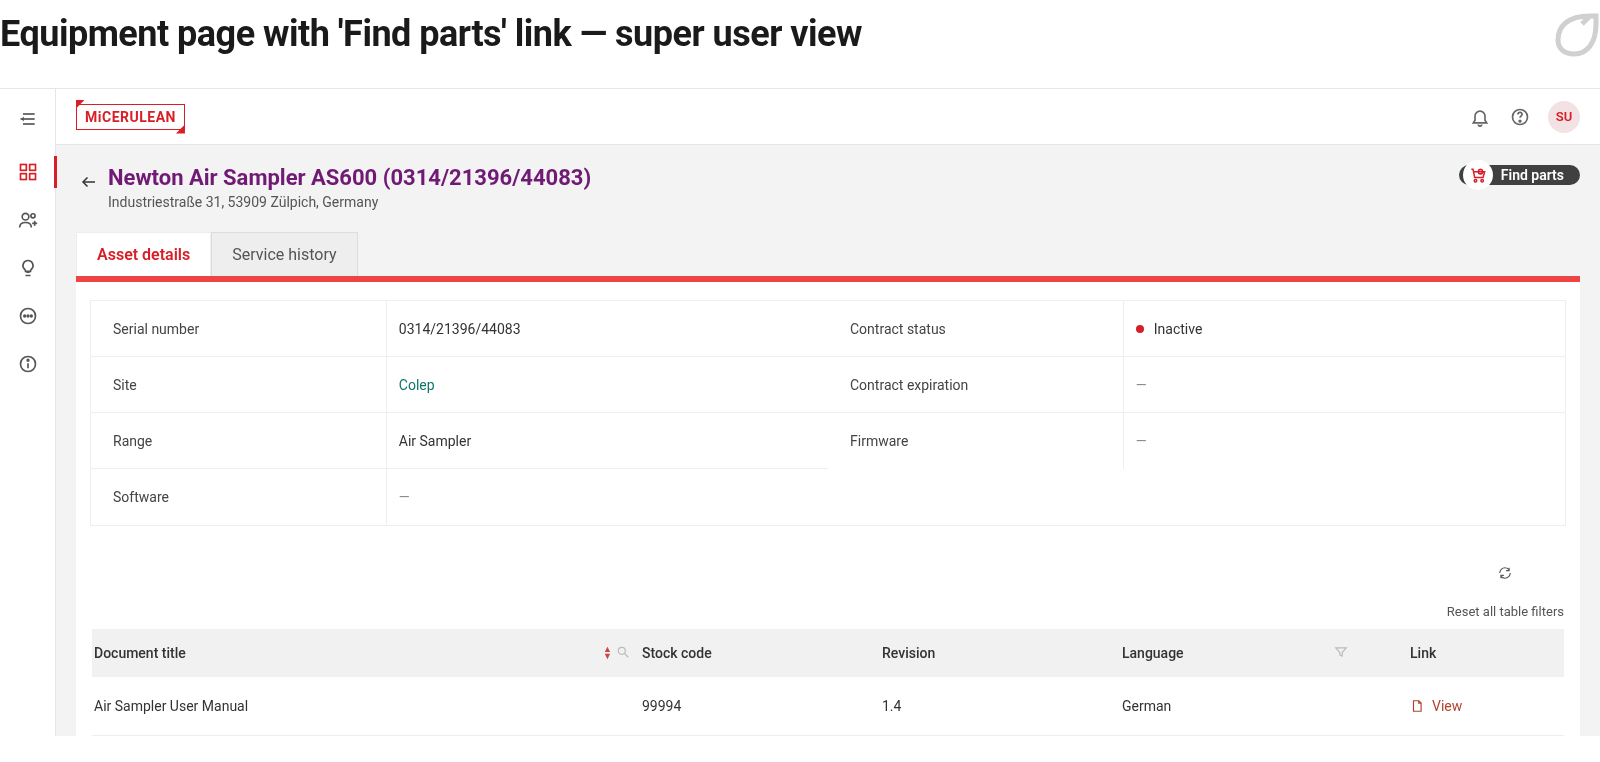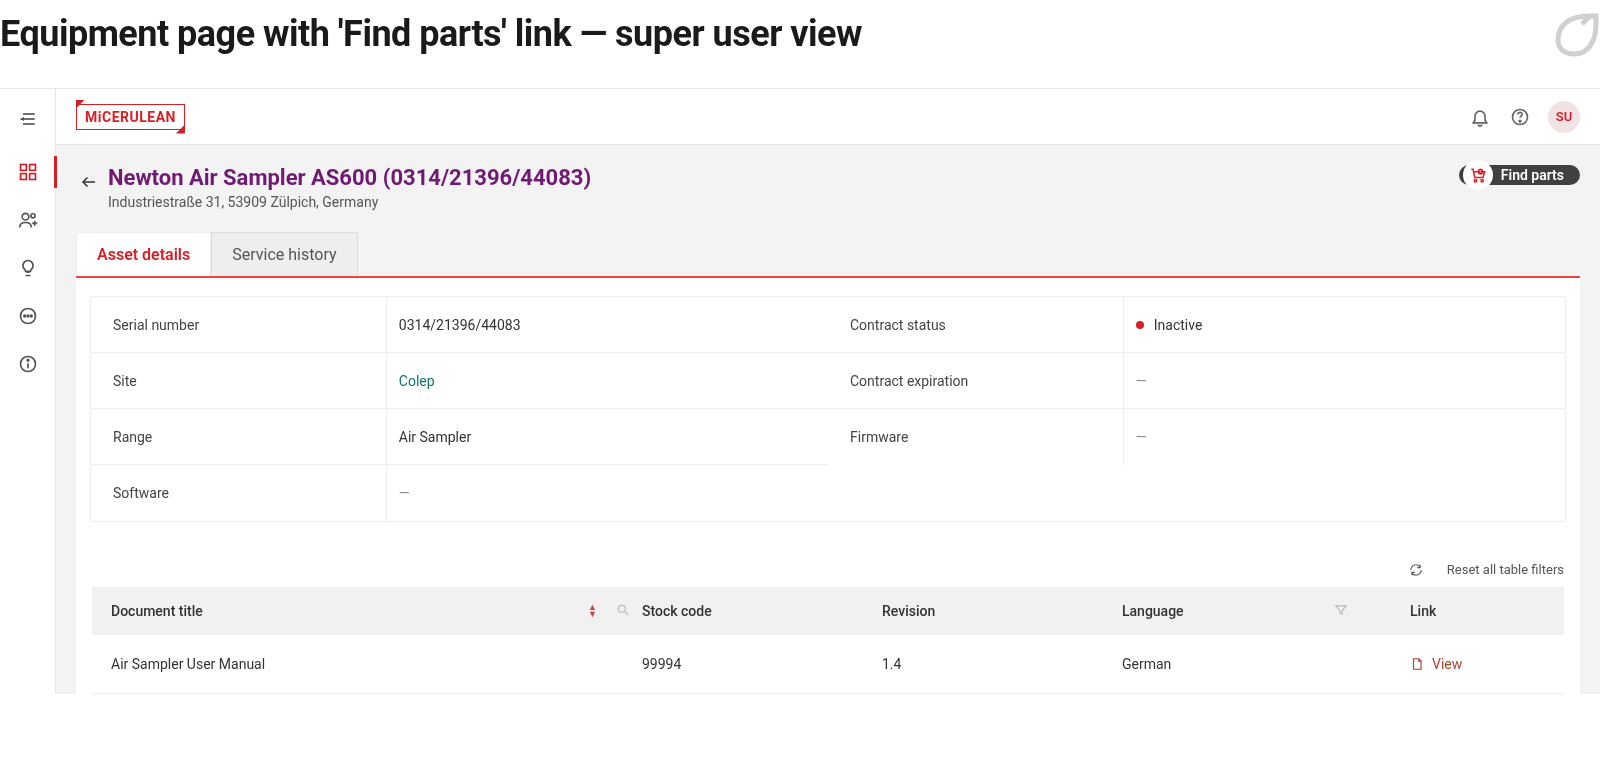--- a/index.html
+++ b/index.html
@@ -30,39 +30,39 @@
 .back-btn svg { width: 18px; height: 18px; }
 .title-col { margin-left: 6px; flex: 1; }
 .title-col h2 { font-size: 22px; font-weight: 700; color: #701a75; }
 .title-col .sub { font-size: 14px; color: #555; margin-top: 4px; }
 .find-parts { display: flex; align-items: center; background: #404040; color: #fff; border-radius: 22px; height: 20px; padding: 0 16px 0 4px; cursor: pointer; gap: 8px; font-weight: 600; font-size: 14px; }
 .find-parts .icon-circle { width: 30px; height: 30px; border-radius: 50%; background: #fff; color: #d81e26; display: flex; align-items: center; justify-content: center; }
 .find-parts .icon-circle svg { width: 20px; height: 20px; }
 .tabs { display: flex; margin-top: 22px; }
 .tab { padding: 12px 20px; font-size: 16px; color: #555; background: #eee; border: 1px solid #ddd; border-bottom: none; cursor: pointer; }
 .tab.active { background: #fff; color: #d81e26; font-weight: 600; border-color: #eee; }
-.panel { background: #fff; border-top: 2px solid #ef4444; padding: 18px 0 0 0; }
+.panel { background: #fff; border-top: 6px solid #ef4444; padding: 18px 0 0 0; }
 .details-grid { display: grid; grid-template-columns: 1fr 1fr; border: 1px solid #eee; margin: 0 14px; }
 .d-row { display: flex; height: 56px; align-items: center; border-bottom: 1px solid #eee; font-size: 14px; }
 .d-row:last-of-type { border-bottom: none; }
 .d-row:nth-last-of-type(2) { border-bottom: none; } 
 .d-label { width: 40%; padding-left: 22px; color: #444; }
 .d-value { flex: 1; padding-left: 12px; color: #333; border-left: 1px solid #eee; height: 100%; display: flex; align-items: center; }
 .d-value.link { color: #0f766e; cursor: pointer; }
 .dash { color: #888; }
 .status-dot { width: 8px; height: 8px; border-radius: 50%; background: #d81e26; display: inline-block; margin-right: 10px; }
 .doc-section { padding: 22px 16px 0 16px; }
 .doc-tab { display: inline-block; font-size: 14px; color: #b1432e; padding-bottom: 10px; border-bottom: 2px solid #d81e26; }
 .doc-filters { display: flex; justify-content: flex-end; padding: 18px 0 10px 0; font-size: 13px; color: #555; }
-.reset-link { display: flex; align-items: center; gap: 24px; cursor: pointer; }
+.reset-link { display: flex; align-items: center; gap: 24px; cursor: pointer; flex-direction: column; }
 .reset-link svg { width: 14px; height: 14px; }
 .doc-table { width: 100%; font-size: 14px; }
 .doc-head { display: flex; background: #f1f1f1; height: 48px; align-items: center; color: #333; font-weight: 500; }
 .doc-body-row { display: flex; height: 59px; align-items: center; color: #333; border-bottom: 1px solid #eee; }
-.col-title { flex: 0 0 550px; padding-left: 19px; display: flex; align-items: center; gap: 15px; }
+.col-title { flex: 0 0 550px; padding-left: 2px; display: flex; align-items: center; }
 .col-stock { flex: 0 0 240px; }
 .col-rev { flex: 0 0 240px; }
 .col-lang { flex: 0 0 240px; display: flex; align-items: center; }
 .col-link { flex: 1; display: flex; align-items: center; margin-left: 48px; }
 .sort-icons { margin-left: auto; margin-right: 4px; color: #c44; font-size: 9px; display: flex; flex-direction: column; line-height: 7px; }
 .search-mini { color: #bbb; margin-right: 12px; }
 .search-mini svg { width: 14px; height: 14px; }
 .filter-mini { color: #bbb; margin-right: 14px; margin-left: auto; }
 .filter-mini svg { width: 14px; height: 14px; }
 .view-link { display: flex; align-items: center; gap: 8px; color: #b1432e; cursor: pointer; }

